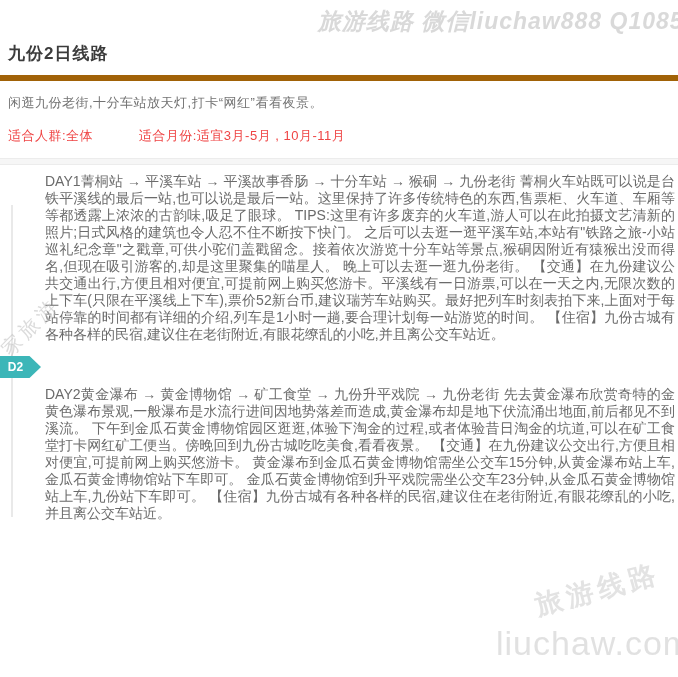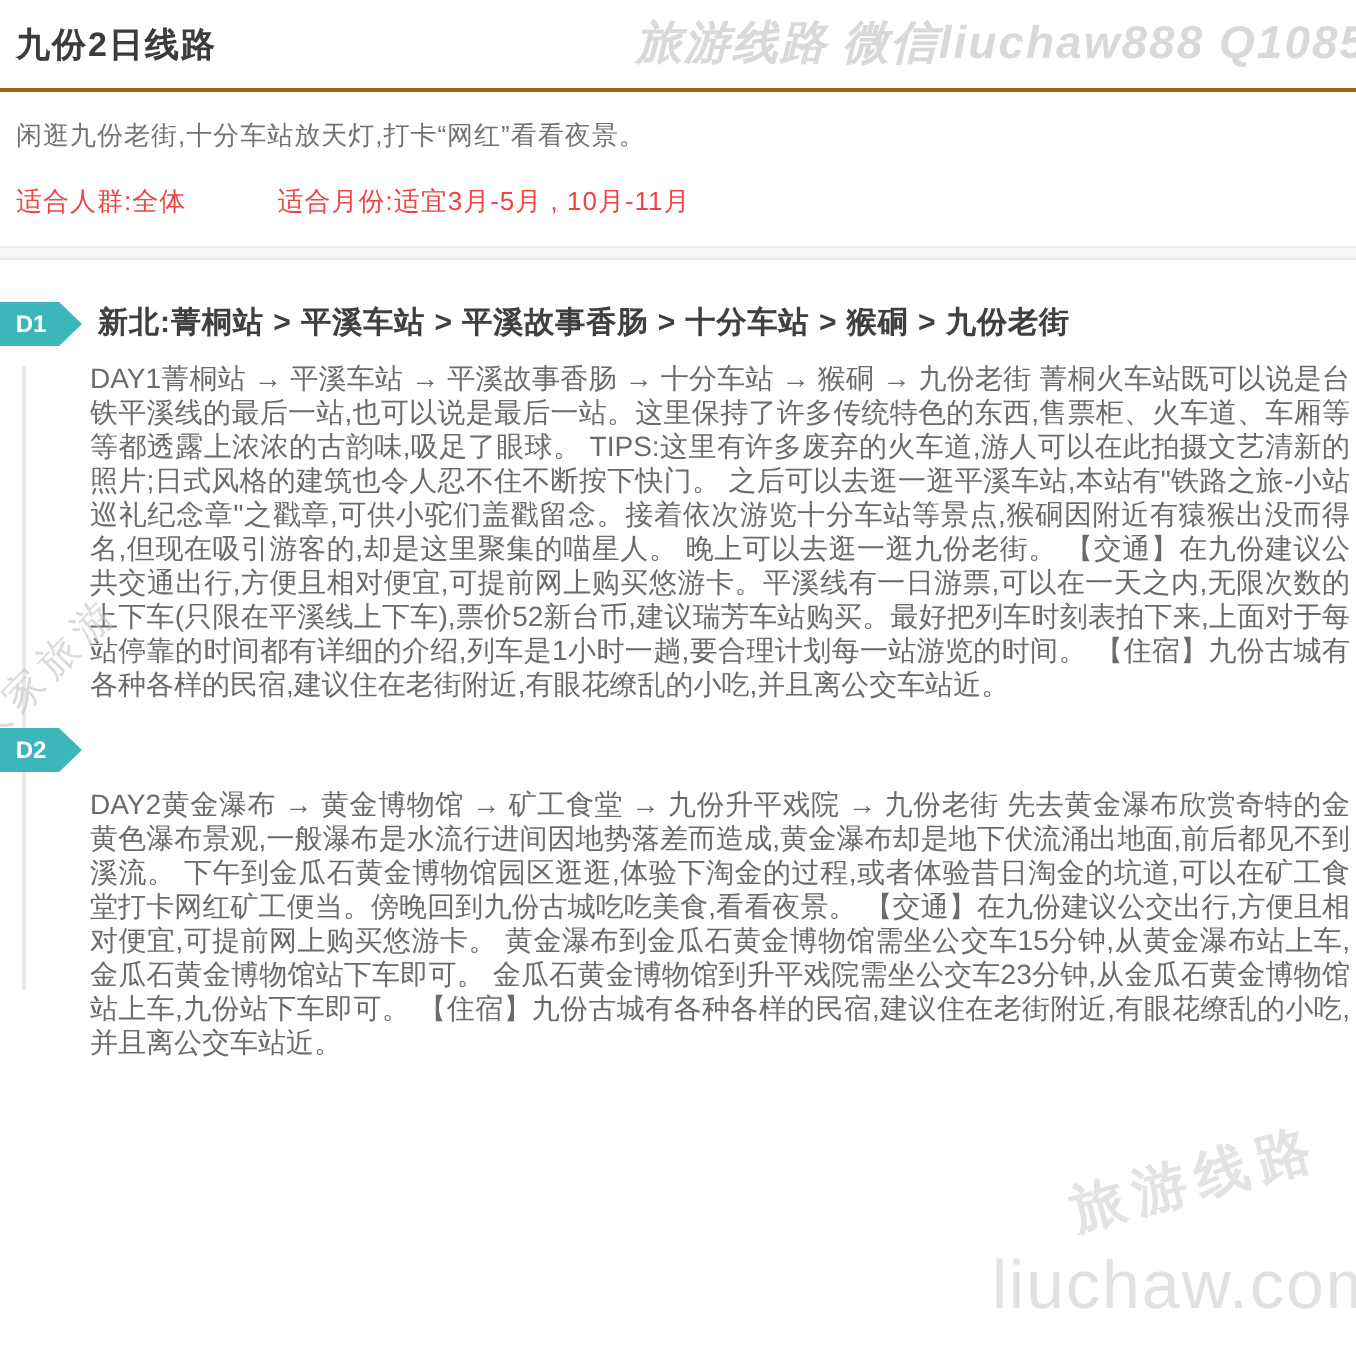--- a/index.html
+++ b/index.html
@@ -6,21 +6,21 @@
   html, body { background: #fff; }
   body { font-family: "Liberation Sans", "DejaVu Sans", sans-serif; }
   .page {
     position: relative;
     width: 678px;
     height: 677px;
     margin: 0 auto;
     background: #fff;
     overflow: hidden;
   }
-  .header { padding: 11px 8px 10px; border-bottom: 2px solid #a16207; }
+  .header { padding: 11px 8px 10px; border-bottom: 6px solid #a16207; margin-top: 31px; }
   .page-title { font-size: 17px; font-weight: bold; color: #3c3c3c; letter-spacing: 1px; }
   .wm-top {
     position: absolute; top: 6px; left: 318px;
     font-size: 23px; font-style: italic; font-weight: bold;
     color: rgba(185,185,185,0.55);
     white-space: nowrap; pointer-events: none; letter-spacing: 1px;
   }
   .desc { padding: 13px 8px 0; font-size: 13px; color: #737373; letter-spacing: .5px; }
   .tags { padding: 15px 8px 13px; font-size: 13px; color: #ef4444; }
   .tags .tag-item { margin-right: 42px; letter-spacing: .5px; }
@@ -85,24 +85,20 @@
   <div class="tags">
     <span class="tag-item">适合人群:全体</span>
     <span class="tag-item">适合月份:适宜3月-5月 , 10月-11月</span>
   </div>
 
   <div class="band"></div>
 
   <div class="itinerary">
     <div class="timeline"></div>
 
-    <div class="day-row d1">
-      <span class="day-badge">D1</span>
-      <span class="day-heading">新北:菁桐站 &gt; 平溪车站 &gt; 平溪故事香肠 &gt; 十分车站 &gt; 猴硐 &gt; 九份老街</span>
-    </div>
     <div class="day-body">DAY1菁桐站 → 平溪车站 → 平溪故事香肠 → 十分车站 → 猴硐 → 九份老街 菁桐火车站既可以说是台铁平溪线的最后一站,也可以说是最后一站。这里保持了许多传统特色的东西,售票柜、火车道、车厢等等都透露上浓浓的古韵味,吸足了眼球。 TIPS:这里有许多废弃的火车道,游人可以在此拍摄文艺清新的照片;日式风格的建筑也令人忍不住不断按下快门。 之后可以去逛一逛平溪车站,本站有"铁路之旅-小站巡礼纪念章"之戳章,可供小驼们盖戳留念。接着依次游览十分车站等景点,猴硐因附近有猿猴出没而得名,但现在吸引游客的,却是这里聚集的喵星人。 晚上可以去逛一逛九份老街。 【交通】在九份建议公共交通出行,方便且相对便宜,可提前网上购买悠游卡。平溪线有一日游票,可以在一天之内,无限次数的上下车(只限在平溪线上下车),票价52新台币,建议瑞芳车站购买。最好把列车时刻表拍下来,上面对于每站停靠的时间都有详细的介绍,列车是1小时一趟,要合理计划每一站游览的时间。 【住宿】九份古城有各种各样的民宿,建议住在老街附近,有眼花缭乱的小吃,并且离公交车站近。</div>
 
     <div class="day-row d2">
       <span class="day-badge">D2</span>
     </div>
     <div class="day-body">DAY2黄金瀑布 → 黄金博物馆 → 矿工食堂 → 九份升平戏院 → 九份老街 先去黄金瀑布欣赏奇特的金黄色瀑布景观,一般瀑布是水流行进间因地势落差而造成,黄金瀑布却是地下伏流涌出地面,前后都见不到溪流。 下午到金瓜石黄金博物馆园区逛逛,体验下淘金的过程,或者体验昔日淘金的坑道,可以在矿工食堂打卡网红矿工便当。傍晚回到九份古城吃吃美食,看看夜景。 【交通】在九份建议公交出行,方便且相对便宜,可提前网上购买悠游卡。 黄金瀑布到金瓜石黄金博物馆需坐公交车15分钟,从黄金瀑布站上车,金瓜石黄金博物馆站下车即可。 金瓜石黄金博物馆到升平戏院需坐公交车23分钟,从金瓜石黄金博物馆站上车,九份站下车即可。 【住宿】九份古城有各种各样的民宿,建议住在老街附近,有眼花缭乱的小吃,并且离公交车站近。</div>
   </div>
 
   <div class="wm-left">大家旅游</div>
   <div class="wm-bottom-diag">旅游线路</div>

